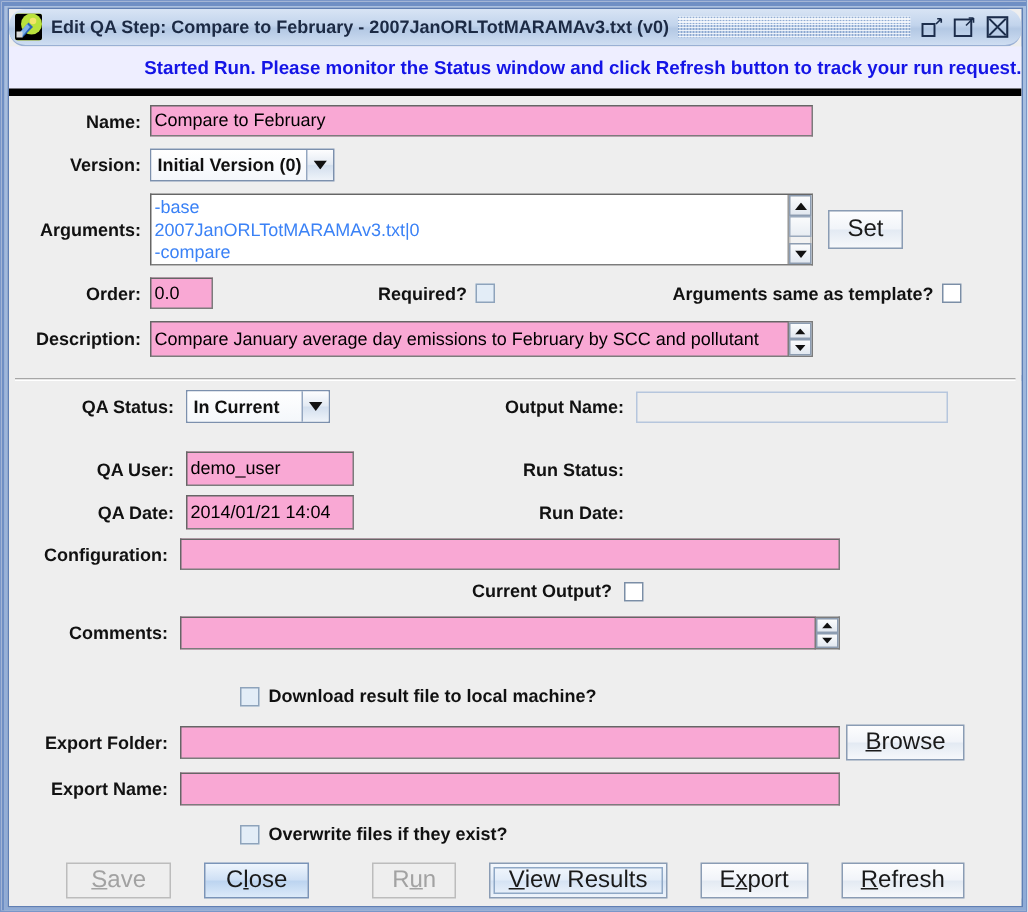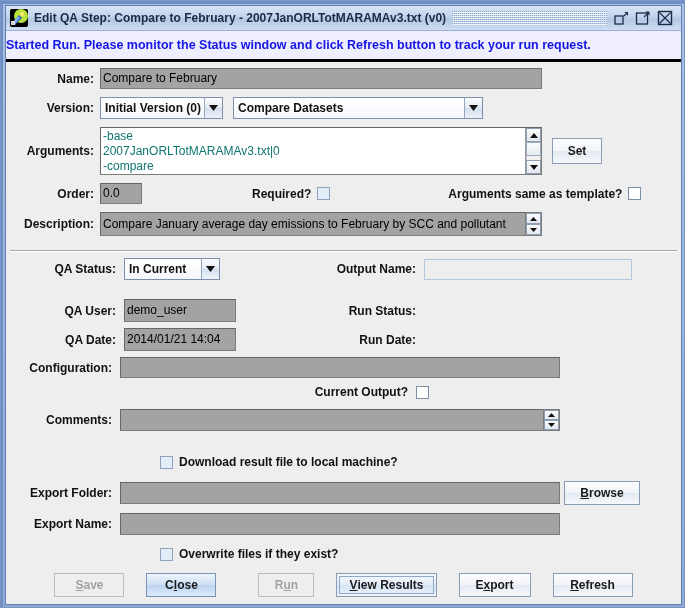--- a/index.html
+++ b/index.html
@@ -46,20 +46,21 @@
   
   .titlebar {
     position: relative;
     height: 25px;
     box-sizing: border-box;
     background: linear-gradient(to bottom, #d8e4f4 0%, #c2d4ec 45%, #b3c8e4 55%, #cfdef2 100%);
     border-bottom: 1px solid #9ab0d4;
     display: flex;
     align-items: center;
     padding: 0 2px 0 4px;
+    border-radius: 11px;
   }
   .win-icon {
     width: 18px; height: 18px;
     margin-right: 6px;
     flex: 0 0 auto;
     border-radius: 2px;
     overflow: hidden;
     background: #b9d842;
     position: relative;
   }
@@ -91,24 +92,24 @@
     width: 16px; height: 16px;
     position: relative;
     cursor: default;
   }
   .tbtn svg { display: block; }
 
   
   .banner {
     height: 28px;
     background: #eeeeff;
-    border-bottom: 3px solid #000000;
-    display: flex;
-    align-items: center;
-    justify-content: flex-start;
+    border-bottom: 5px solid #000000;
+    display: flex;
+    align-items: center;
+    justify-content: flex-end;
   }
   .banner-text {
     color: #1414e6;
     font-weight: bold;
     font-size: 12.5px;
     white-space: nowrap;
   }
 
   
   .panel {
@@ -137,21 +138,21 @@
     text-align: right;
     white-space: nowrap;
     flex: 0 0 auto;
   }
   .lbl-w { width: 78px; padding-right: 6px; }
 
   
   .tf {
     box-sizing: border-box;
     height: 21px;
-    background: #a3a3a3;
+    background: #f9a8d4;
     border: 1px solid #7c7c7c;
     border-top-color: #666666;
     border-left-color: #666666;
     font-family: "Liberation Sans", sans-serif;
     font-size: 12px;
     color: #000;
     padding: 0 2px;
     line-height: 19px;
     outline: none;
     white-space: nowrap;
@@ -203,21 +204,21 @@
     border-top-color: #666;
     border-left-color: #666;
     background: #ffffff;
     height: 48px;
   }
   .ta {
     flex: 1 1 auto;
     padding: 1px 2px;
     font-size: 12px;
     line-height: 15px;
-    color: #0f766e;
+    color: #3b82f6;
     overflow: hidden;
     white-space: pre;
   }
   .vsb {
     width: 15px;
     flex: 0 0 auto;
     background: #f0f0f0;
     border-left: 1px solid #9a9a9a;
     display: flex;
     flex-direction: column;
@@ -267,22 +268,22 @@
 
   
   .btn {
     box-sizing: border-box;
     height: 24px;
     min-width: 58px;
     padding: 0 12px;
     background: linear-gradient(to bottom,#fdfdfe 0%,#f1f4f9 48%,#e3eaf3 52%,#f6f8fb 100%);
     border: 1px solid #8a9cb4;
     font-family: "Liberation Sans", sans-serif;
-    font-size: 12px;
-    font-weight: bold;
+    font-size: 16px;
+    font-weight: normal;
     color: #1a1a1a;
     display: inline-flex;
     align-items: center;
     justify-content: center;
     cursor: default;
     white-space: nowrap;
   }
   .btn.disabled {
     color: #a2a2a2;
     background: #eeeeee;
@@ -399,28 +400,20 @@
         <span class="lbl lbl-w">Version:</span>
         <span class="combo" style="width:123px;">
           <span class="cval">Initial Version (0)</span>
           <span class="carrow">
             <svg width="9" height="6" viewBox="0 0 9 6">
                 <path d="M0 0 L9 0 L4.5 6 Z" fill="#111"></path>
               </svg>
           </span>
         </span>
         <span class="spacer-sm"></span>
-        <span class="combo wide" style="width:250px;">
-          <span class="cval">Compare Datasets</span>
-          <span class="carrow">
-            <svg width="9" height="6" viewBox="0 0 9 6">
-                <path d="M0 0 L9 0 L4.5 6 Z" fill="#111"></path>
-              </svg>
-          </span>
-        </span>
       </div>
 
       <div class="row" style="align-items:center;">
         <span class="lbl lbl-w">Arguments:</span>
         <span class="ta-wrap" style="width:442px;">
           <span class="ta">-base
 2007JanORLTotMARAMAv3.txt|0
 -compare</span>
           <span class="vsb">
             <span class="sb-btn">

